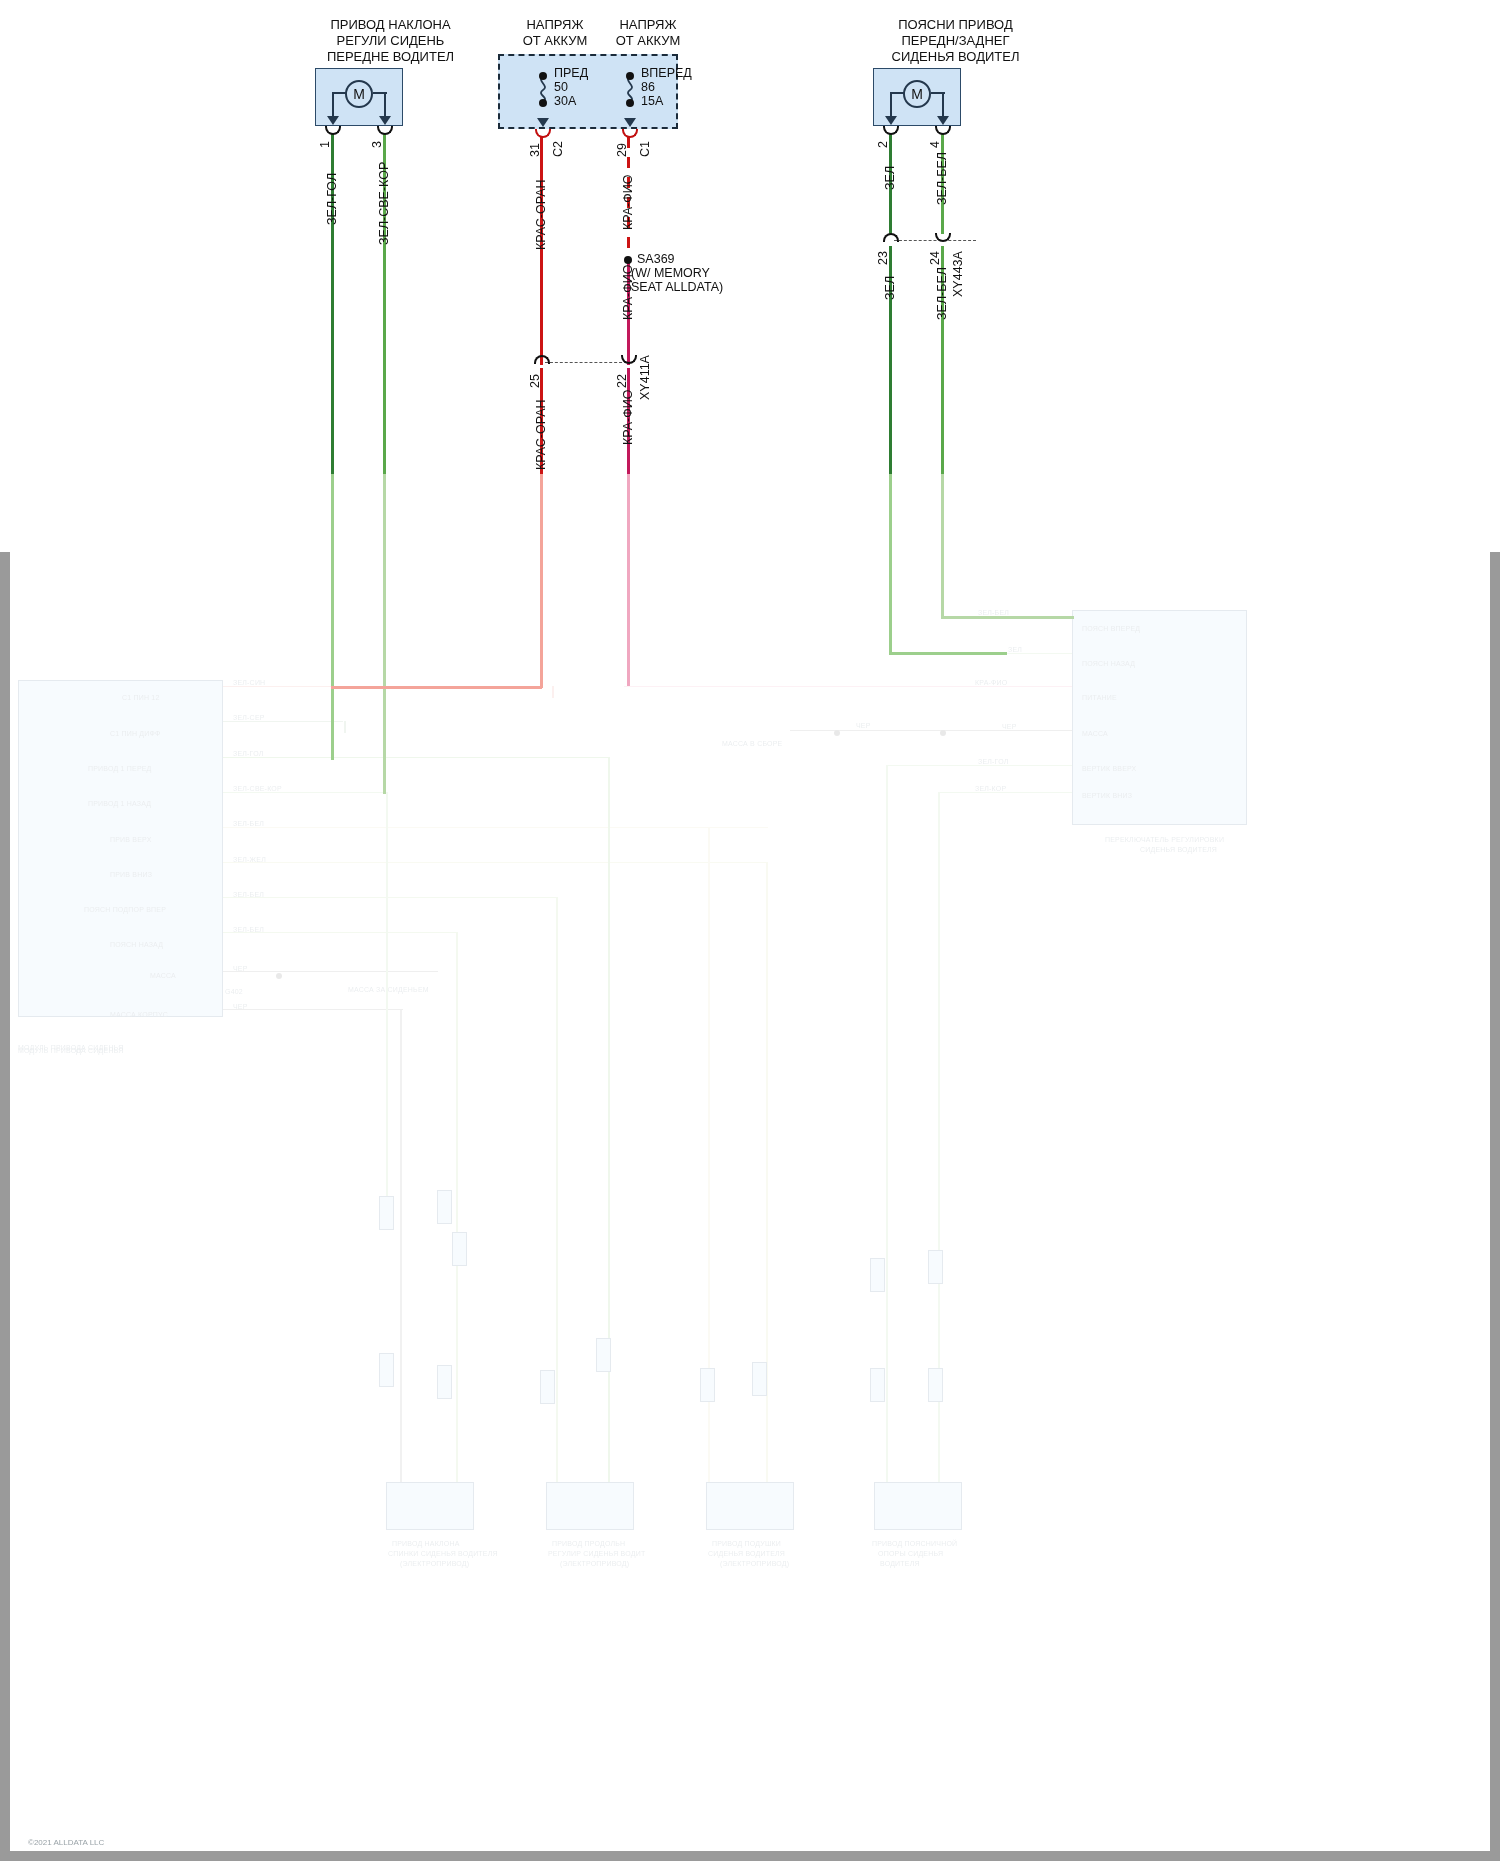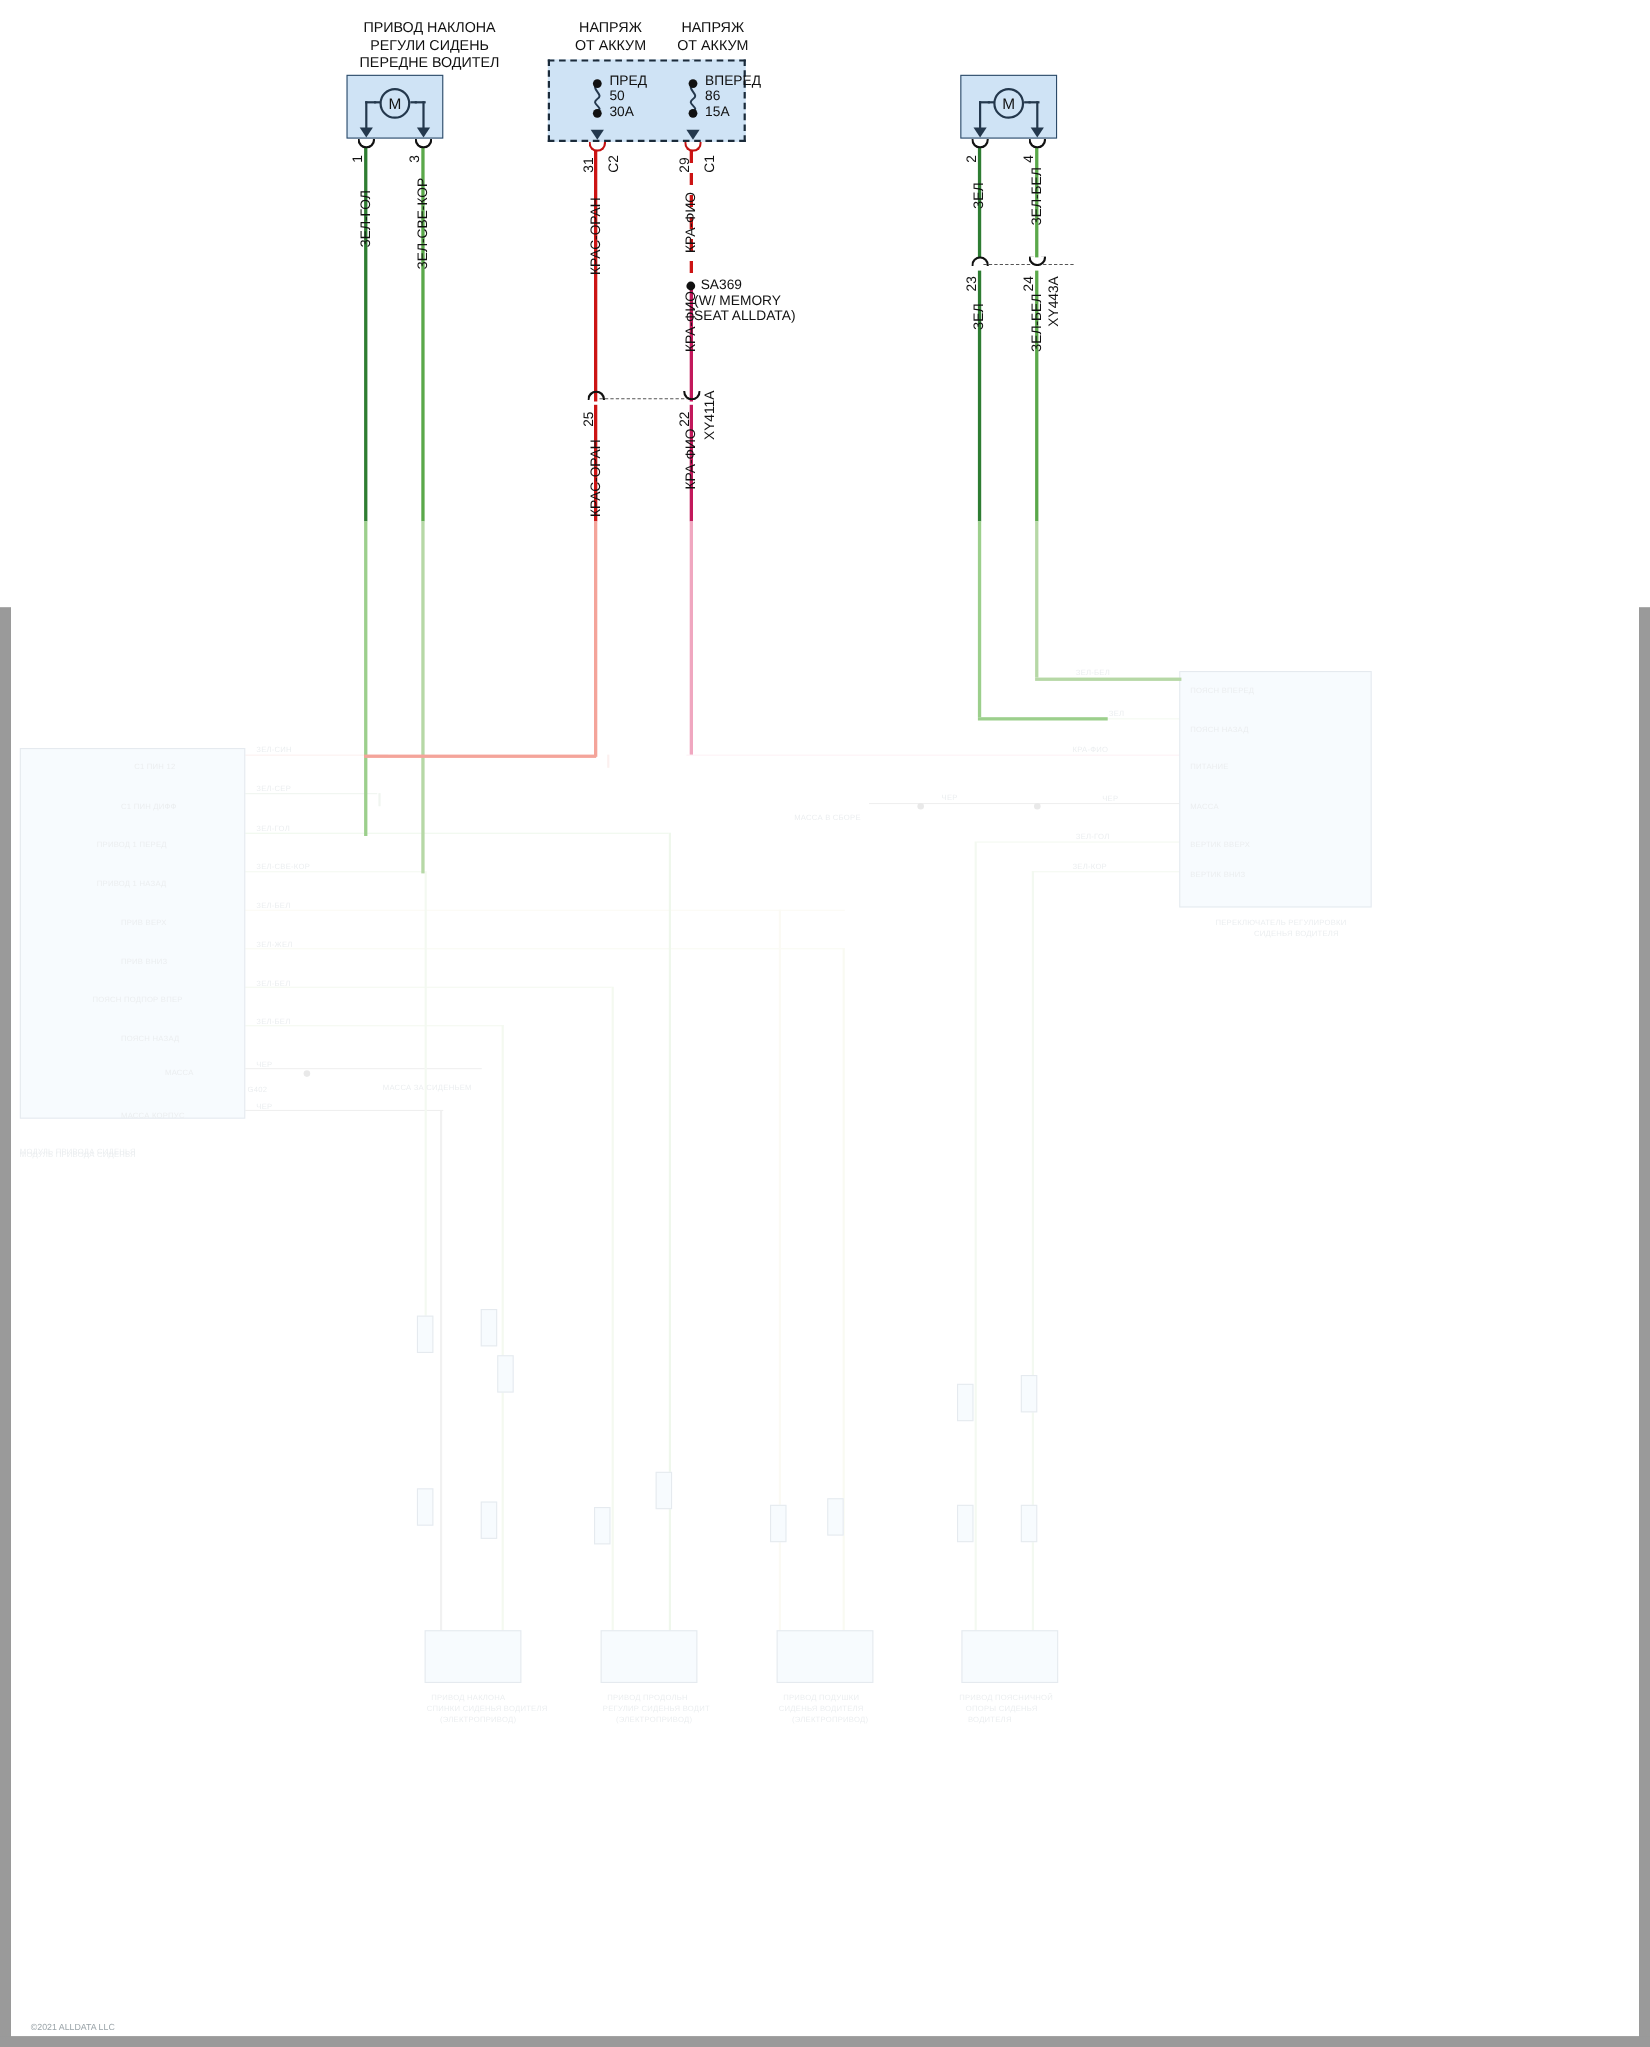--- a/index.html
+++ b/index.html
@@ -362,20 +362,23 @@
   <div class="lbl" style="left:631px; top:266px;">(W/ MEMORY</div>
   <div class="lbl" style="left:631px; top:280px;">SEAT ALLDATA)</div>
 
   <div class="wire wv" style="left:627px; top:262px; width:3px; height:103px; background:#c2185b;"></div>
   <div class="vlabel" style="left:621px; top:320px;">КРА-ФИО</div>
 
   <div class="wire wv" style="left:627px; top:368px; width:3px; height:106px; background:#c2185b;"></div>
   <div class="vlabel" style="left:621px; top:445px;">КРА-ФИО</div>
   <div class="wire wv" style="left:627px; top:474px; width:3px; height:212px; background:#f0a7c0; z-index:45;"></div>
 
+  <div class="lbl c" style="left:838px; top:17px; width:235px; text-align:center; font-size:13px; line-height:16px;">ПОЯСНИ ПРИВОД
+ПЕРЕДН/ЗАДНЕГ
+СИДЕНЬЯ ВОДИТЕЛ</div>
 
   <div class="box" style="left:873px; top:68px; width:88px; height:58px;"></div>
   <div class="motor" style="left:903px; top:80px;">M</div>
   <div class="motor-bar" style="left:898px; top:92px; width:6px; height:2px;"></div>
   <div class="motor-bar" style="left:931px; top:92px; width:6px; height:2px;"></div>
   <div class="motor-bar" style="left:890px; top:92px; width:2px; height:27px;"></div>
   <div class="motor-bar" style="left:942px; top:92px; width:2px; height:27px;"></div>
   <div class="motor-bar" style="left:890px; top:92px; width:10px; height:2px;"></div>
   <div class="motor-bar" style="left:935px; top:92px; width:10px; height:2px;"></div>
   <div class="arrow-dn" style="left:885px; top:116px;"></div>

